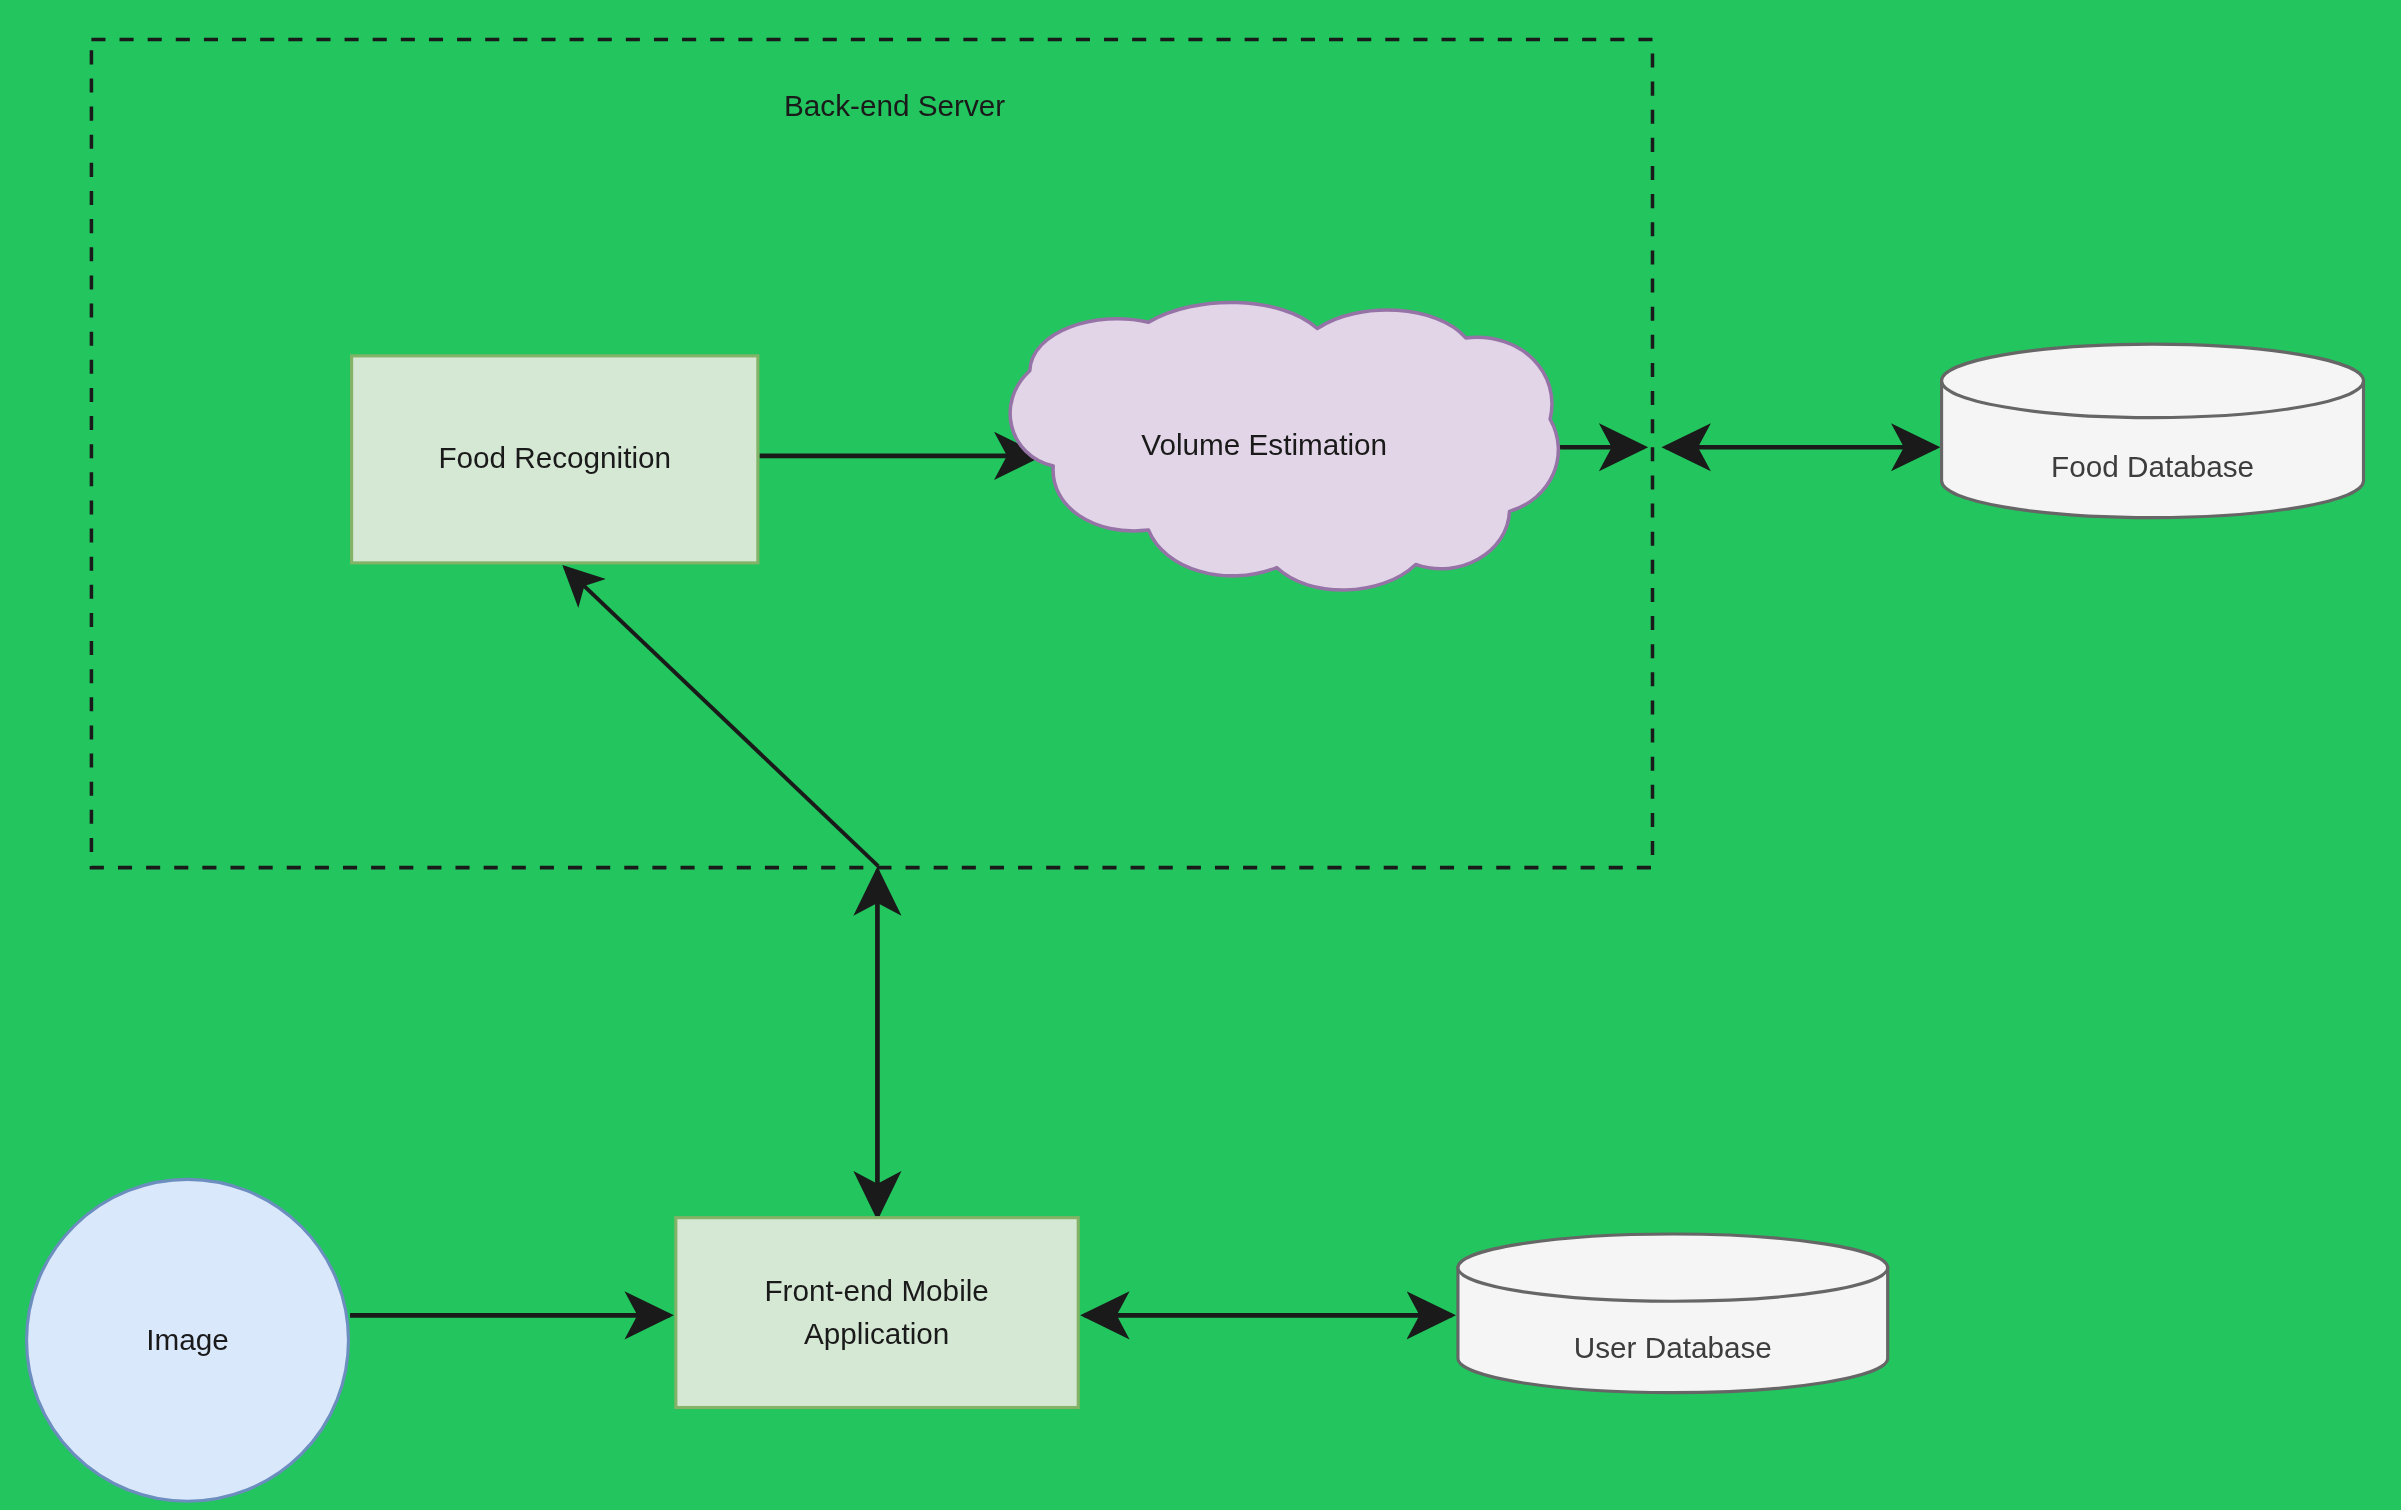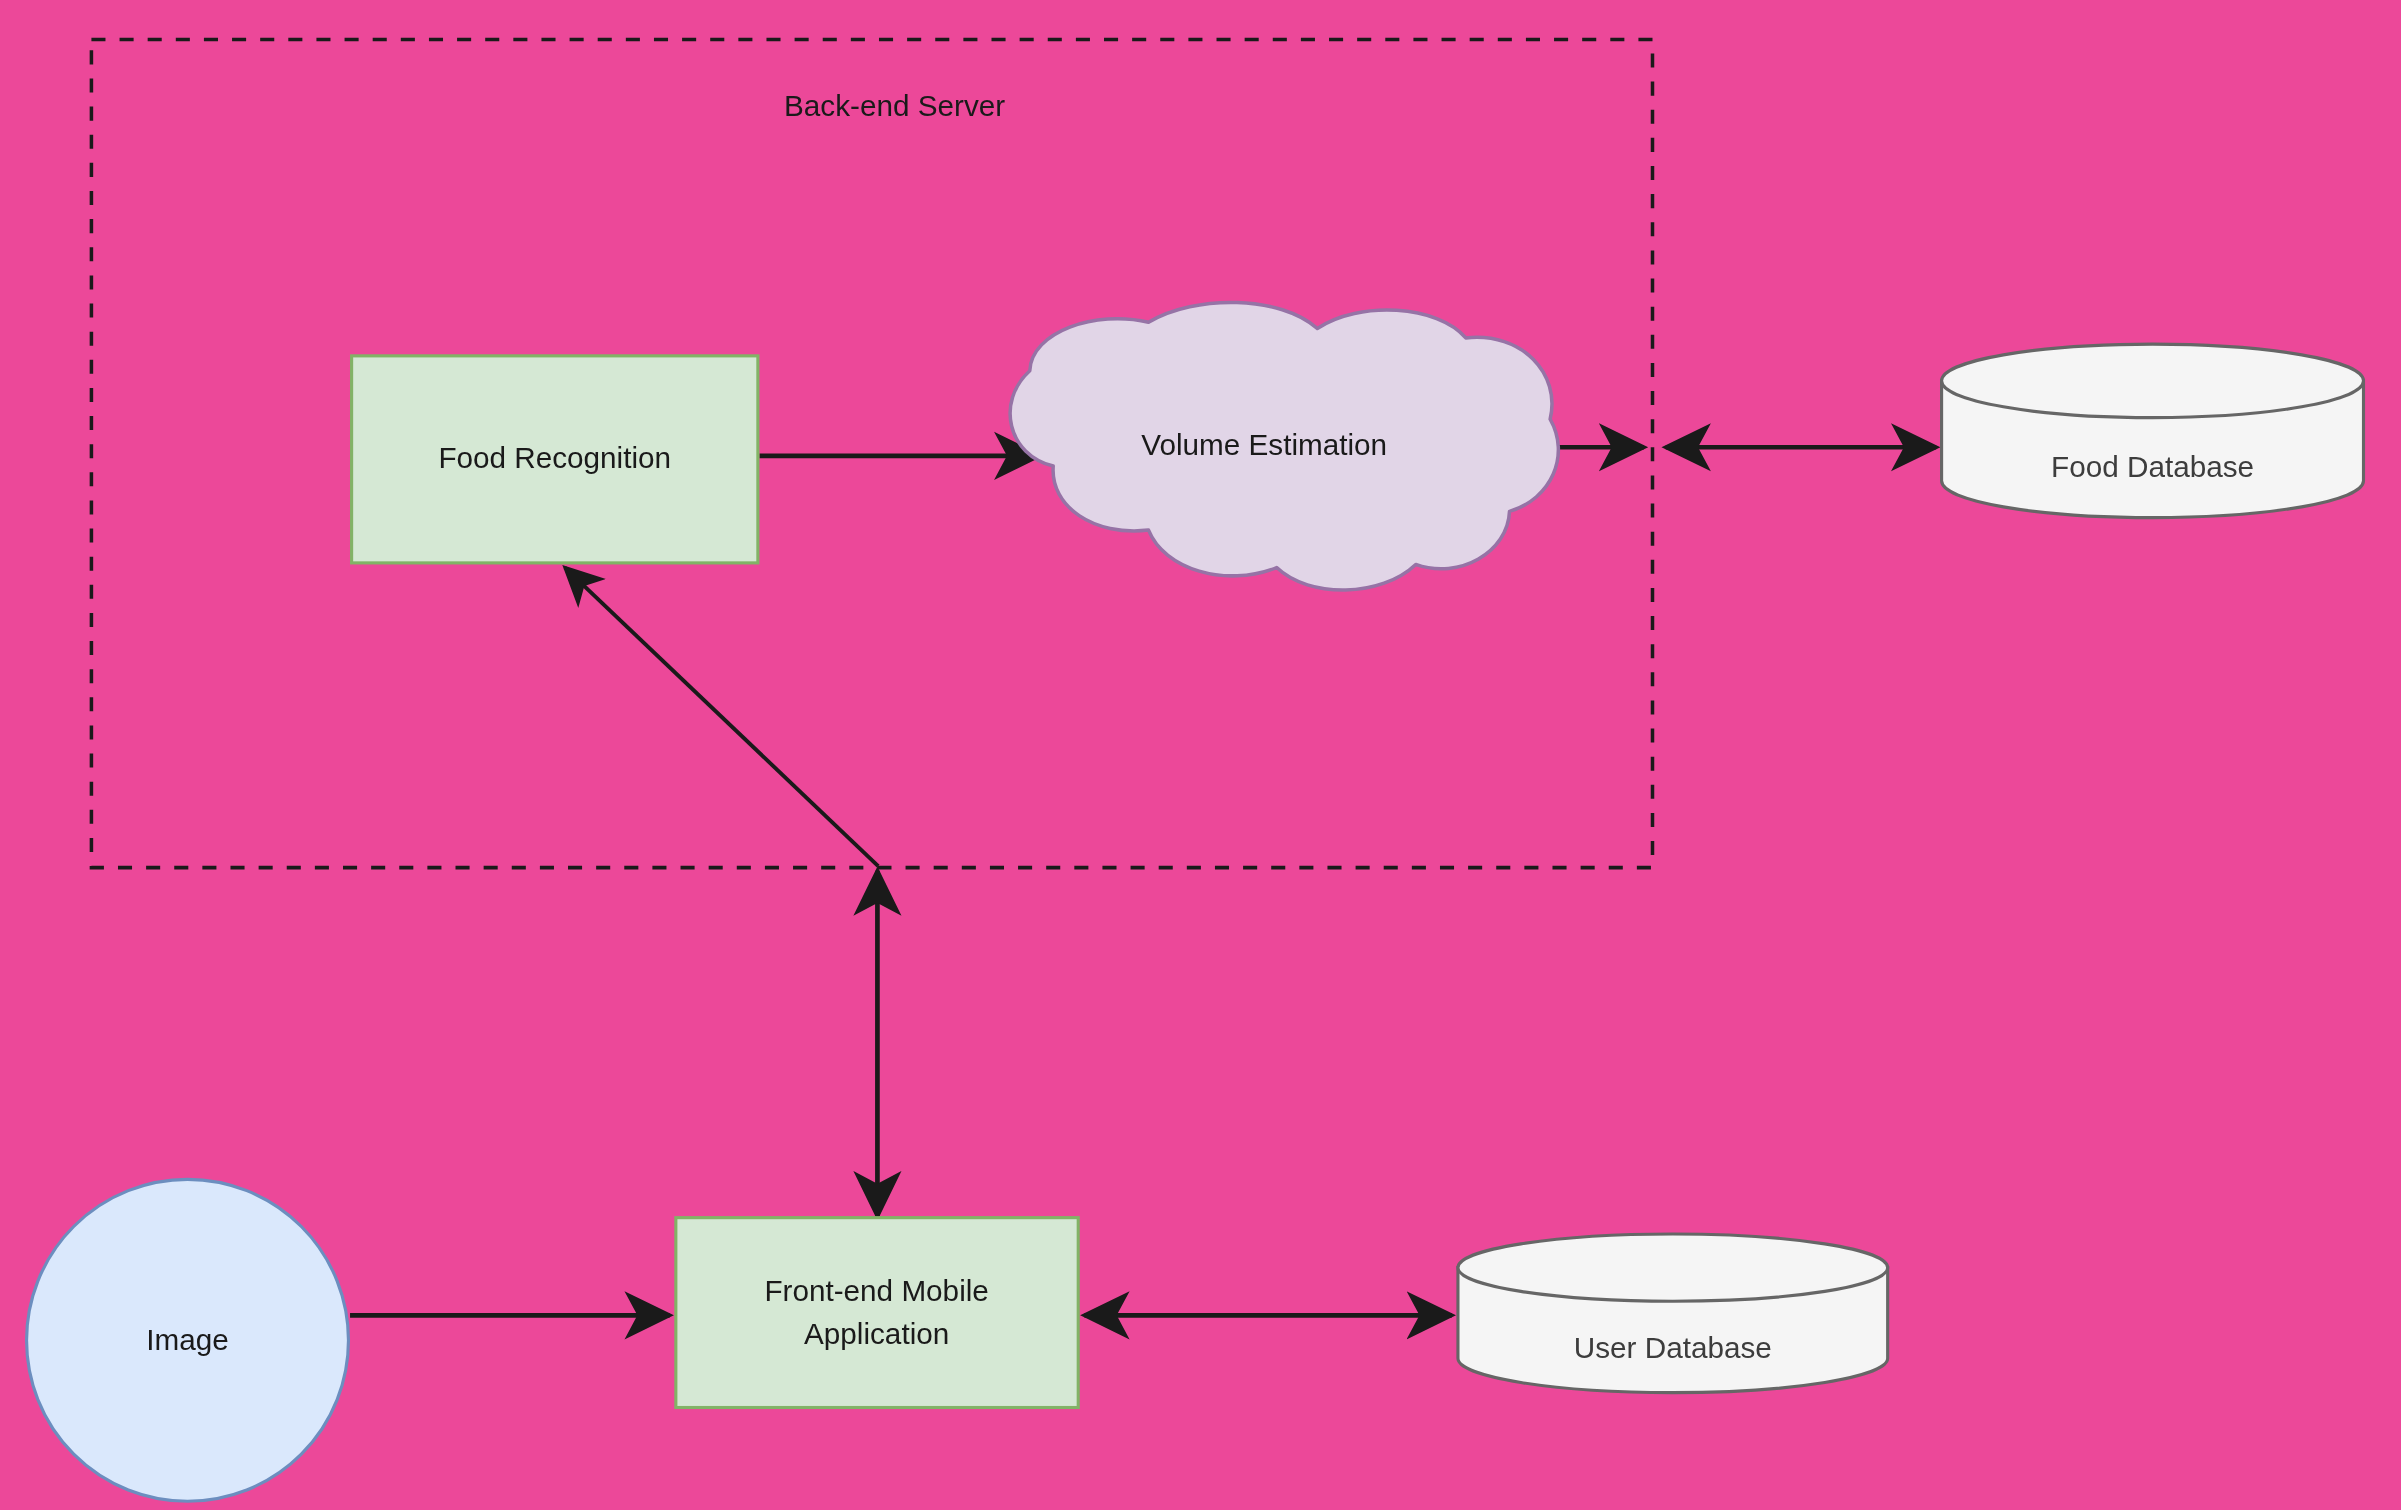--- a/index.html
+++ b/index.html
@@ -11,21 +11,21 @@
     width: 2401px;
     height: 1511px;
     overflow: hidden;
     font-family: "Liberation Sans", sans-serif;
     -webkit-font-smoothing: antialiased;
   }
   #canvas {
     position: relative;
     width: 2401px;
     height: 1511px;
-    background: #ec4899;
+    background: #22c55e;
   }
   #diagram-svg {
     position: absolute;
     left: 0;
     top: 0;
     width: 2401px;
     height: 1511px;
   }
   .node-label {
     font-family: "Liberation Sans", sans-serif;

